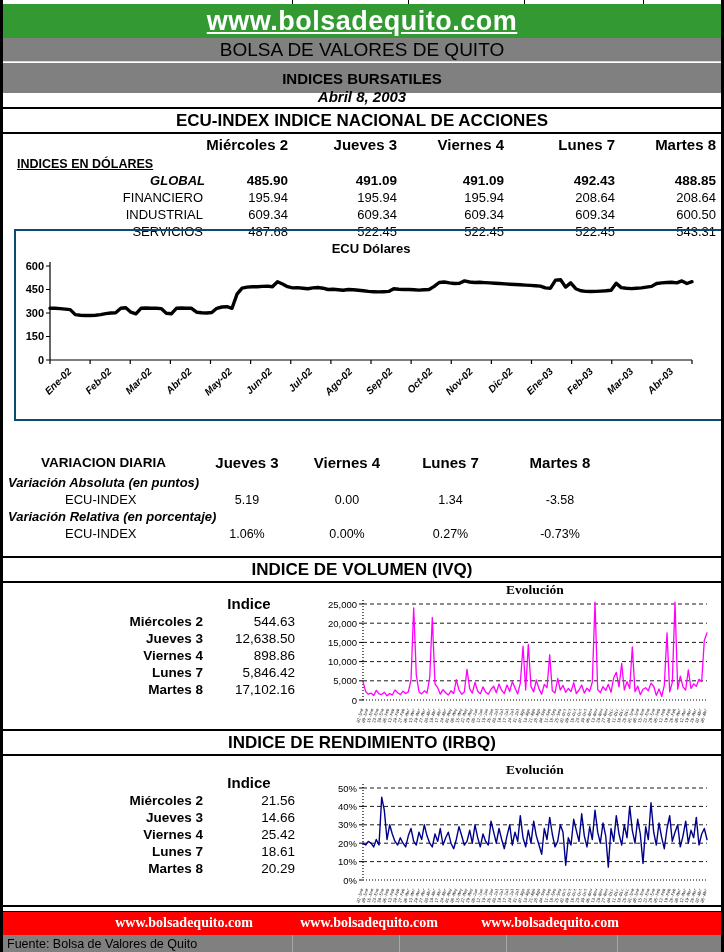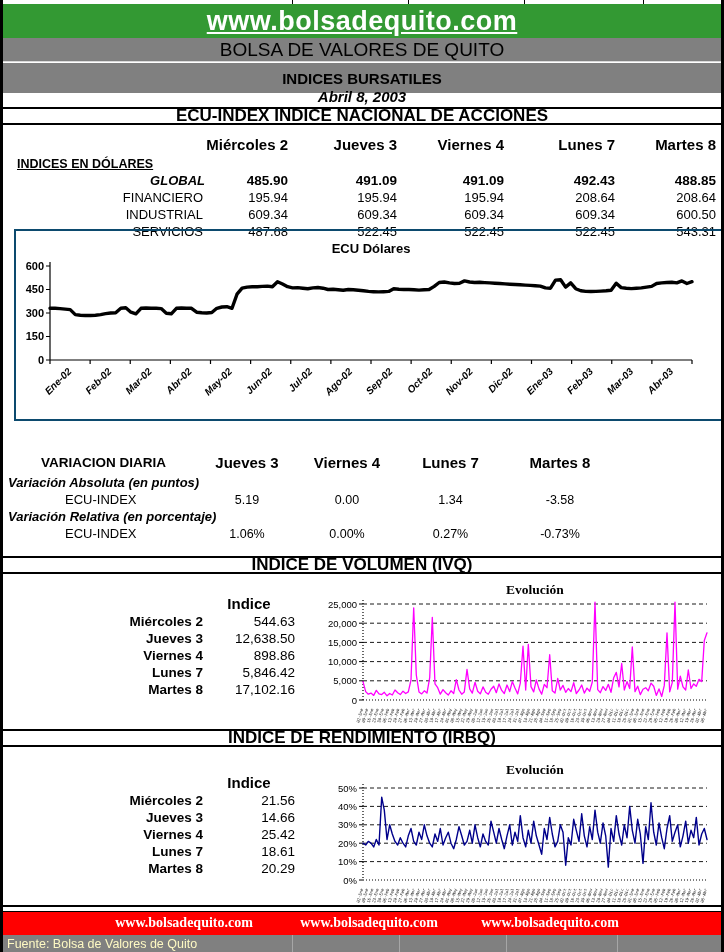--- a/index.html
+++ b/index.html
@@ -13,21 +13,21 @@
   
   .banner-green{left:0;top:4px;width:718px;height:34px;background:#339933;
     display:flex;align-items:center;justify-content:center;}
   .site-link{color:#fff;font-weight:bold;font-size:27px;text-decoration:underline;letter-spacing:.5px;cursor:pointer;}
   .bar-gray1{left:0;top:38px;width:718px;height:24px;background:#808080;border-bottom:1px solid #d9d9d9;
     display:flex;align-items:center;justify-content:center;font-size:19px;box-sizing:border-box;}
   .bar-gray2{left:0;top:63px;width:718px;height:30px;background:#808080;
     display:flex;align-items:center;justify-content:center;font-size:15px;font-weight:bold;}
   .date-row{left:0;top:86px;width:718px;height:21px;display:flex;align-items:center;justify-content:center;
     font-size:15px;font-weight:bold;font-style:italic;}
-  .rule-title{left:0;width:718px;height:18px;border-top:2px solid #000;border-bottom:2px solid #000;
+  .rule-title{left:0;width:718px;height:27px;border-top:2px solid #000;border-bottom:2px solid #000;
     box-sizing:border-box;display:flex;align-items:center;justify-content:center;font-size:17px;font-weight:bold;}
   .ecu-title{top:107px;}
   .vol-title{top:556px;}
   .rend-title{top:729px;}
   
   .main-table{left:0;top:134px;width:713px;}
   .mt-row{display:grid;grid-template-columns:202px 83px 109px 107px 111px 101px;height:17px;align-items:center;}
   .mt-row.head{height:21px;}
   .mt-cell{text-align:right;font-size:13px;white-space:nowrap;}
   .mt-row.head .mt-cell{font-size:15px;font-weight:bold;}
@@ -62,21 +62,21 @@
   .ytb{font-family:"Liberation Sans",sans-serif;font-weight:bold;font-size:11px;}
   .yt9{font-family:"Liberation Sans",sans-serif;font-size:9.5px;}
   .xlm{font-family:"Liberation Sans",sans-serif;font-weight:bold;font-style:italic;font-size:10px;}
   .dense{font-family:"DejaVu Sans Mono",monospace;font-size:4px;fill:#000;}
   
   .bottom-line{left:0;top:905px;width:718px;height:2px;background:#000;}
   .footer-red{left:0;top:911px;width:718px;height:24px;background:#f00;border-top:1px solid #000;box-sizing:border-box;}
   .f-link{position:absolute;top:3px;transform:translateX(-50%);color:#fff;font-weight:bold;font-size:14px;
     font-family:"Liberation Serif","DejaVu Serif",serif;cursor:pointer;white-space:nowrap;}
   .footer-gray{left:0;top:935px;width:718px;height:17px;background:#808080;display:flex;align-items:center;}
-  .source-text{color:#fef9c3;font-size:12.5px;padding-left:4px;}
+  .source-text{color:#000000;font-size:12.5px;padding-left:4px;}
   .f-div{position:absolute;top:0;width:1px;height:17px;background:#a6a6a6;}
 </style>
 </head>
 <body>
 
 <div class="page">
 
   <div class="abs top-strip">
     <div class="tick" style="left:289px"></div>
     <div class="tick" style="left:405px"></div>

